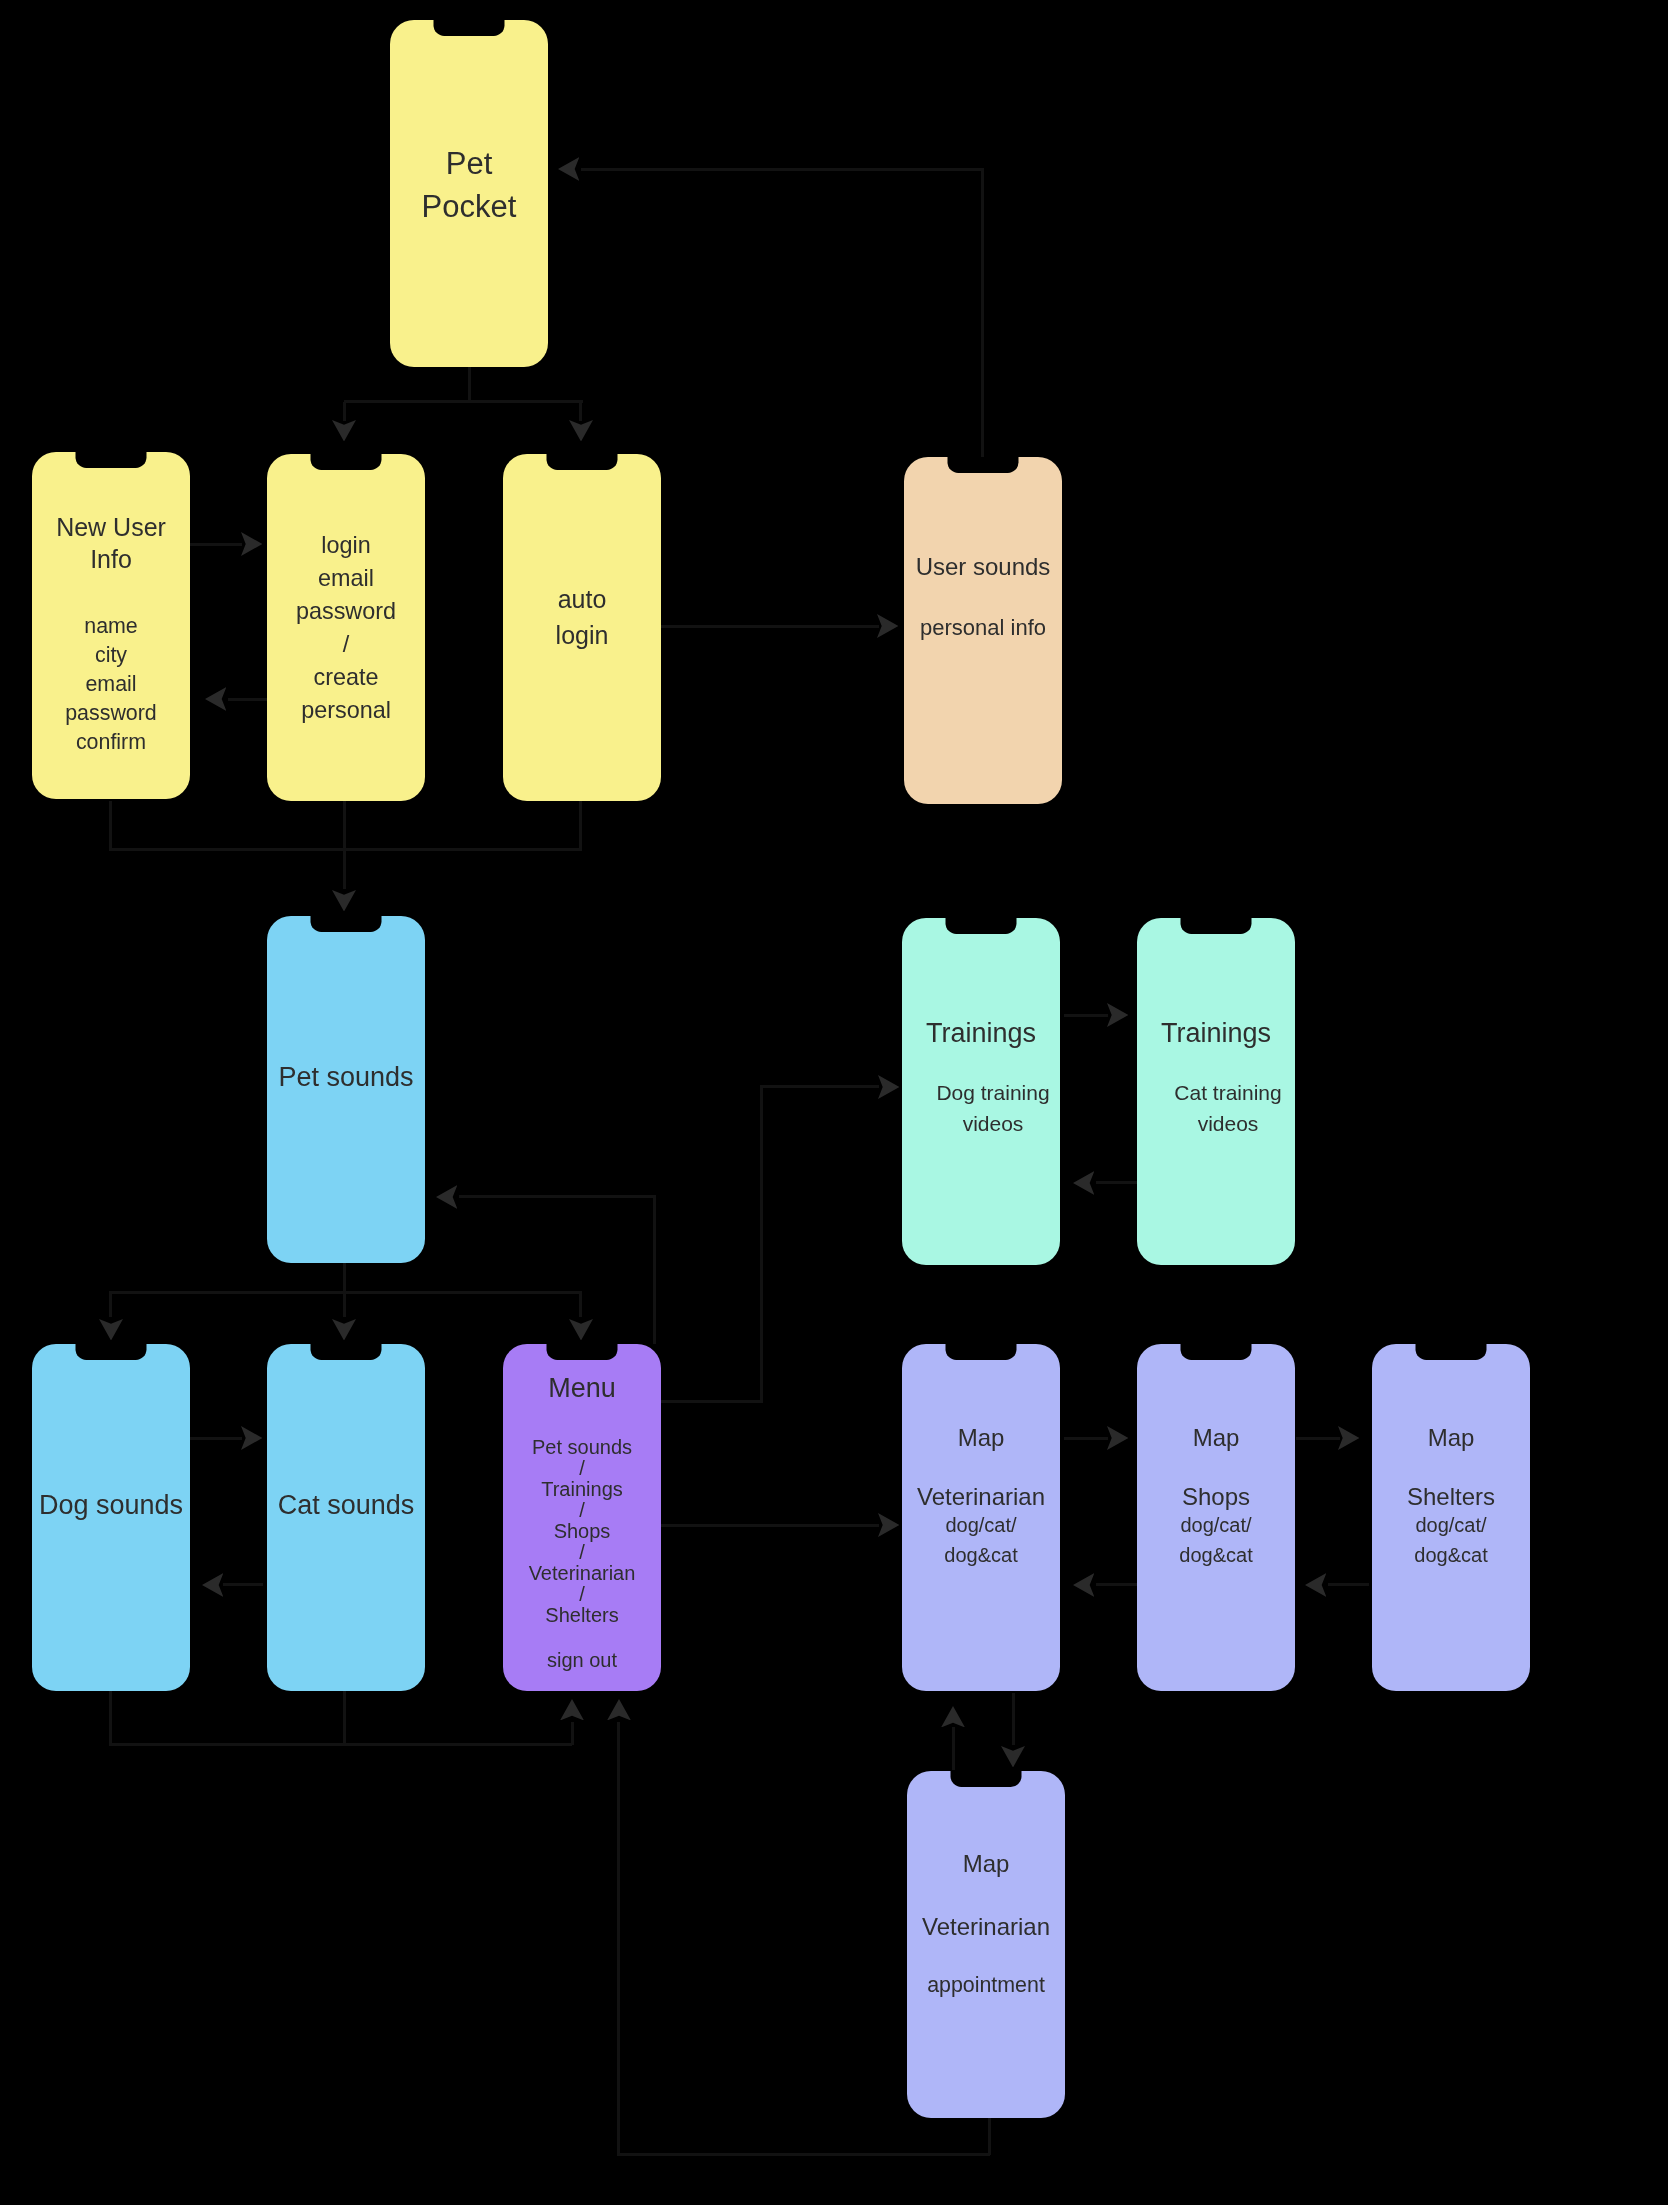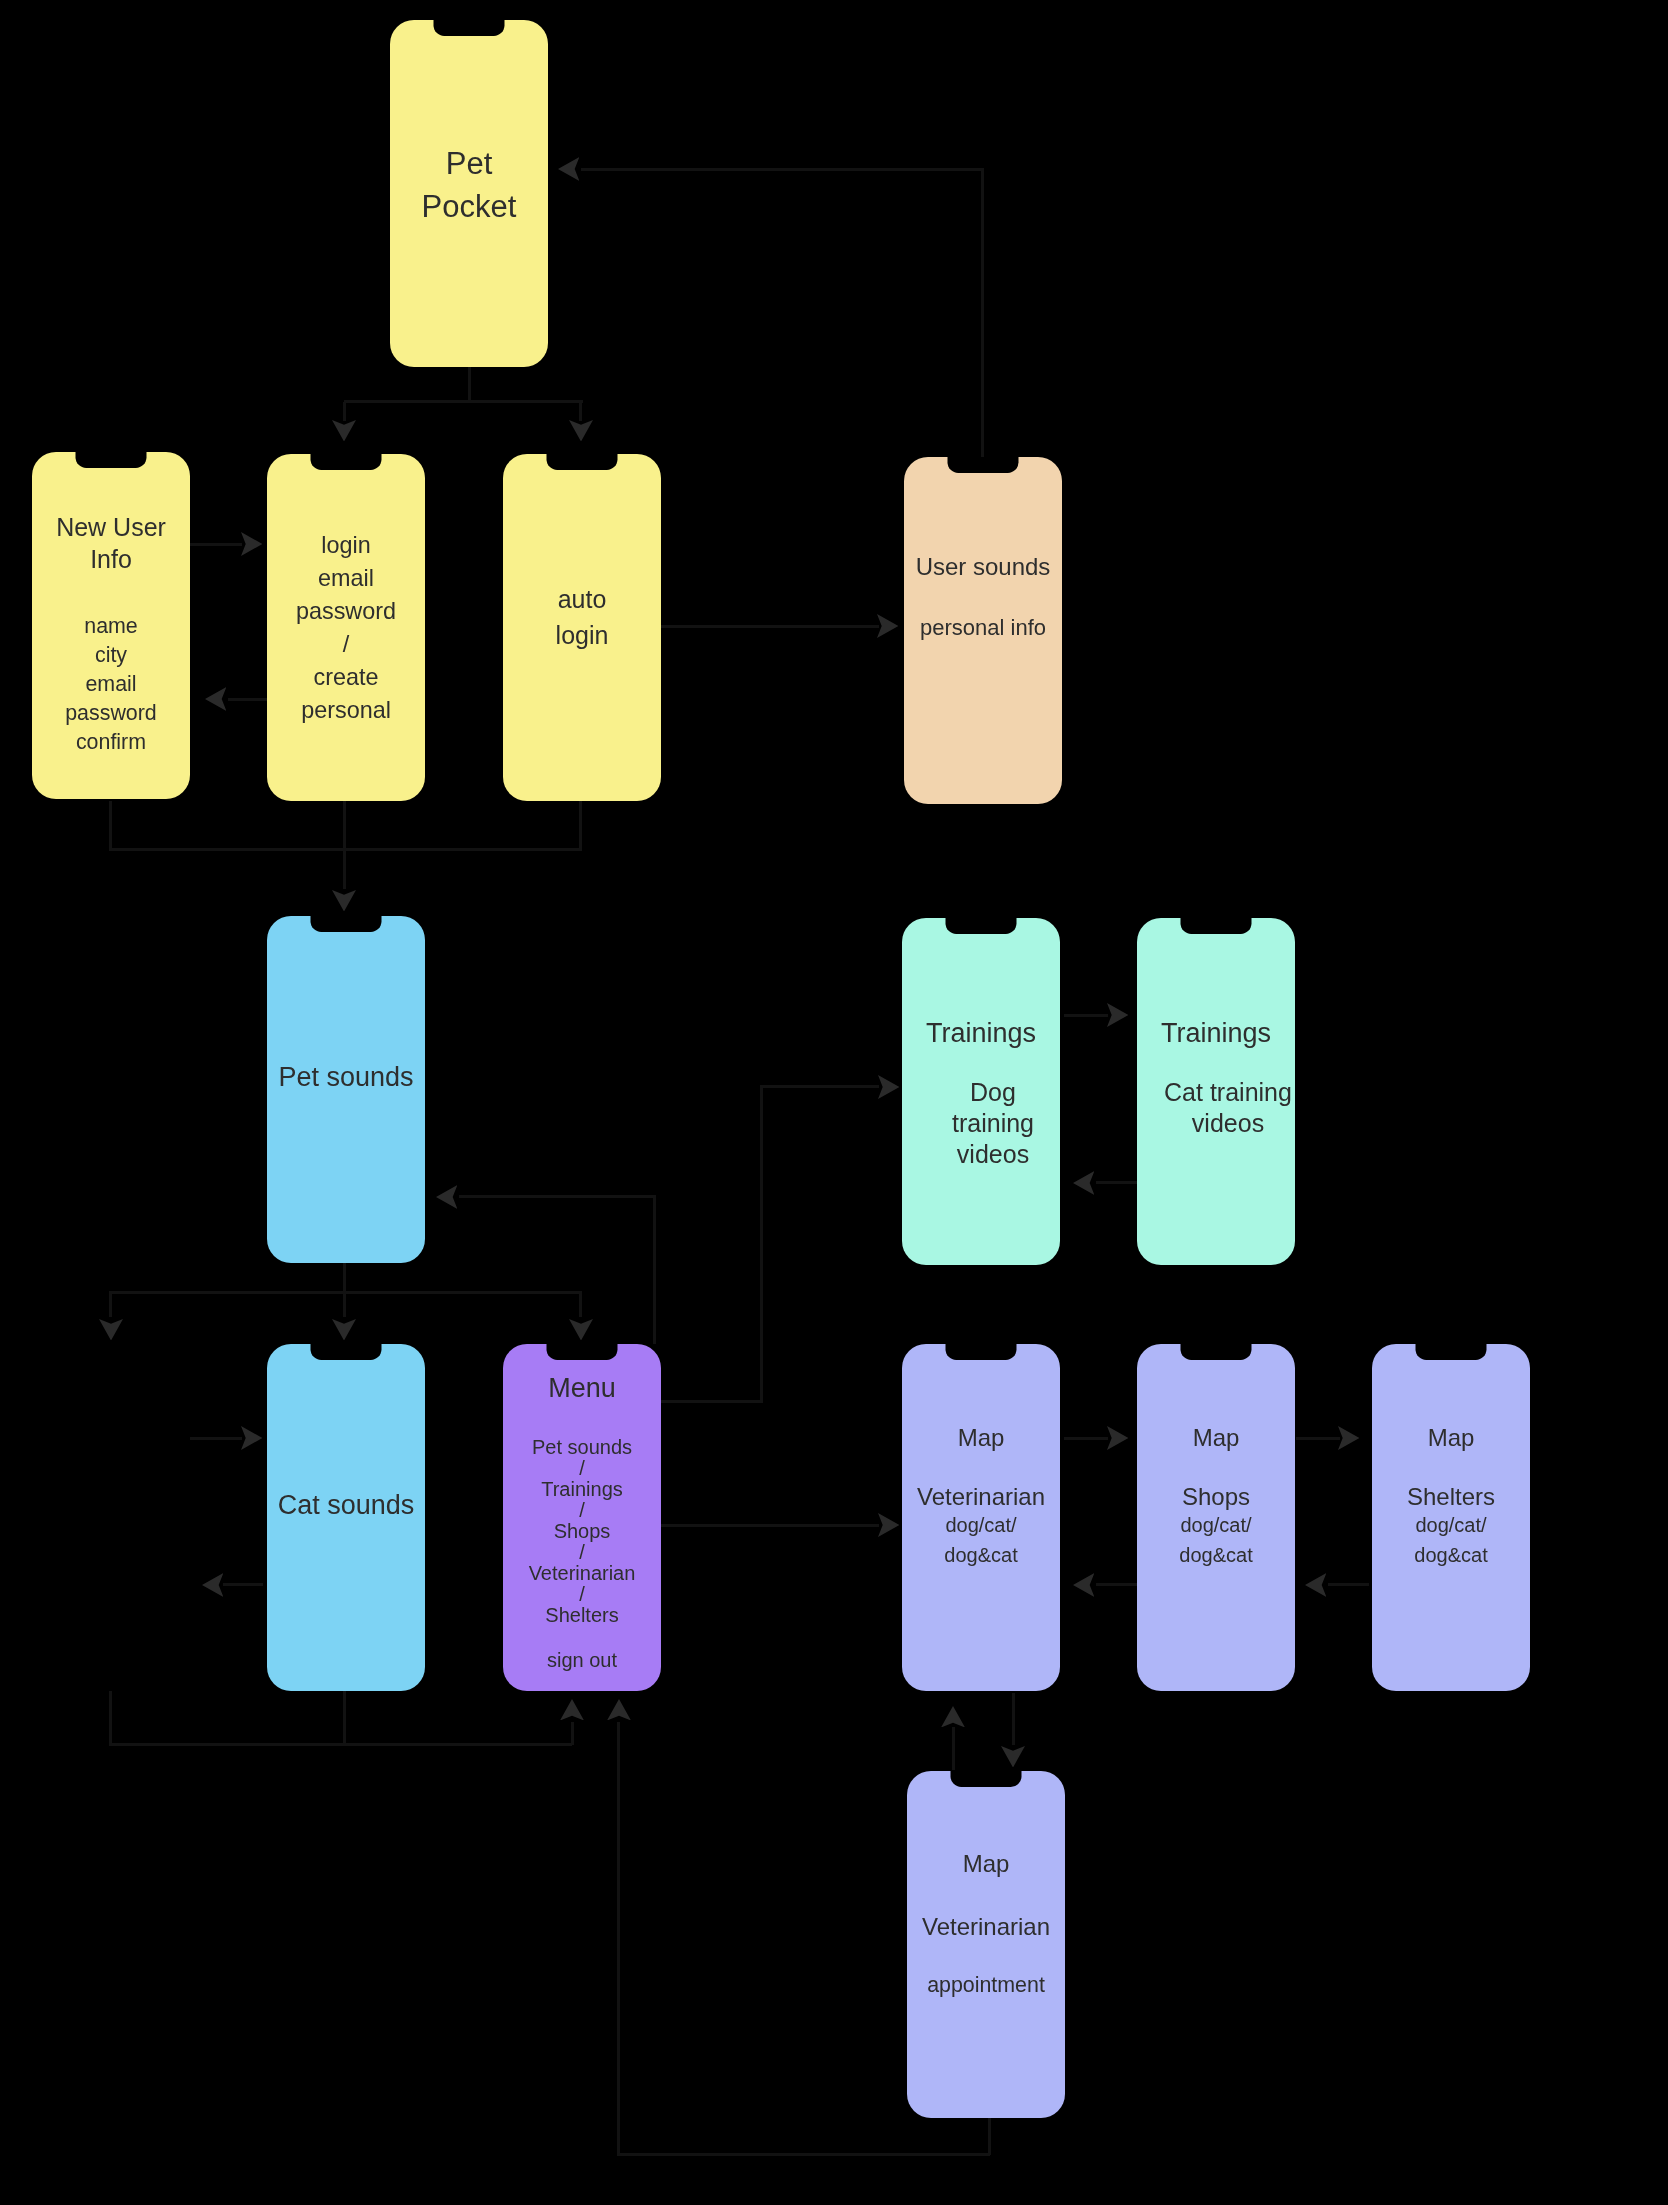--- a/index.html
+++ b/index.html
@@ -28,21 +28,21 @@
   .c-al{justify-content:center;font-size:25px;font-weight:500;line-height:36px;margin-top:-10.7px;}
   
   .c-ua{padding-top:96px;}
   .c-ua .ttl{font-size:24px;font-weight:500;line-height:27px;}
   .c-ua .sub{margin-top:34px;font-size:22px;font-weight:400;line-height:27px;}
   
   .c-single{justify-content:center;font-size:27px;font-weight:500;margin-top:-12px;}
   
   .c-tr{padding-top:99px;}
   .c-tr .ttl{font-size:27px;font-weight:500;line-height:32px;}
-  .c-tr .sub{margin-top:28px;font-size:25px;line-height:31px;margin-left:24px;}
+  .c-tr .sub{margin-top:28px;font-size:21px;line-height:31px;margin-left:24px;}
   
   .c-mn{padding-top:28px;}
   .c-mn .ttl{font-size:27px;font-weight:500;line-height:33px;}
   .c-mn .items{margin-top:32px;font-size:20px;line-height:21px;}
   .c-mn .footer{margin-top:23px;font-size:20px;}
   
   .c-mp{padding-top:80px;}
   .c-mp .ttl{font-size:24px;font-weight:500;line-height:27px;}
   .c-mp .sub{margin-top:32px;font-size:24px;font-weight:500;line-height:27px;}
   .c-mp .det{font-size:20px;line-height:30px;}
@@ -201,20 +201,26 @@
     <div class="notch"></div>
     <div class="content c-tr">
       <div class="ttl">Trainings</div>
       <div class="sub">
         <div>Cat training</div>
         <div>videos</div>
       </div>
     </div>
   </div>
 
+  <div class="phone" style="left: 32px; top: 1344px; background-color: rgb(125, 211, 244);">
+    <div class="notch"></div>
+    <div class="content c-single">
+      <div>Dog sounds</div>
+    </div>
+  </div>
 
   <div class="phone" style="left: 267px; top: 1344px; background-color: rgb(125, 211, 244);">
     <div class="notch"></div>
     <div class="content c-single">
       <div>Cat sounds</div>
     </div>
   </div>
 
   <div class="phone" style="left: 503px; top: 1344px; background-color: rgb(167, 124, 245);">
     <div class="notch"></div>

